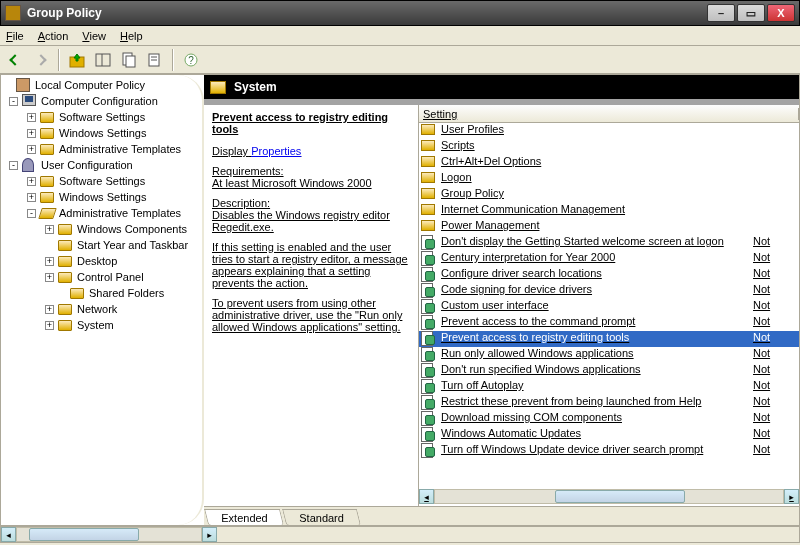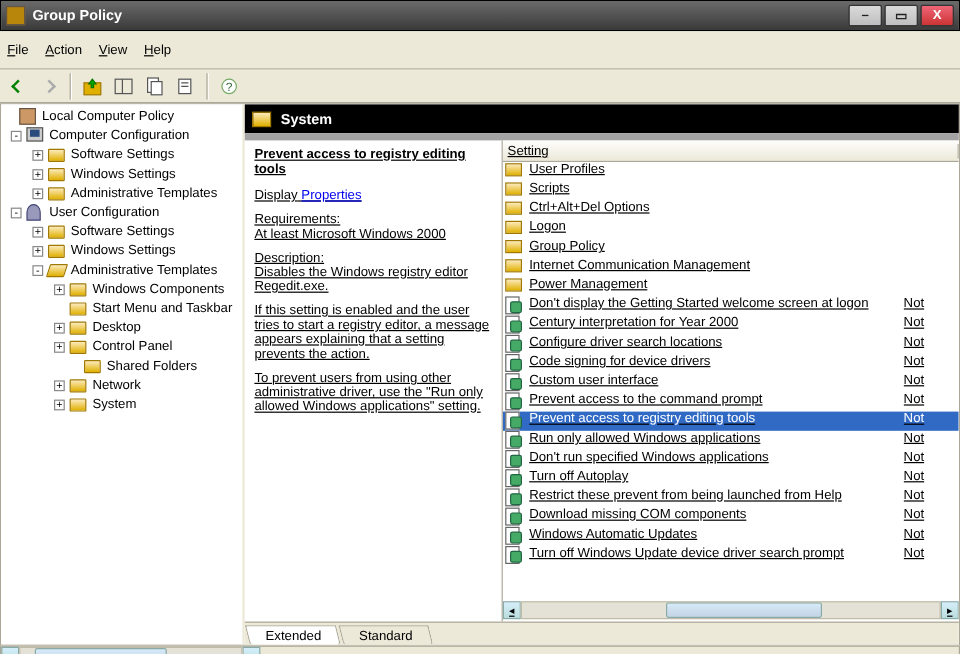--- a/index.html
+++ b/index.html
@@ -4,31 +4,31 @@
 <style>
   * { box-sizing: border-box; margin: 0; padding: 0; }
   body { font-family: Tahoma, sans-serif; font-size: 11px; background: #ece9d8; width: 800px; height: 545px; overflow: hidden; }
   .titlebar { height: 26px; background: linear-gradient(#6a6a6a,#3a3a3a); color: #fff; display: flex; align-items: center; padding: 0 4px; border: 1px solid #000; }
   .titlebar .icon { width: 16px; height: 16px; background: #b8860b; border: 1px solid #654; margin-right: 6px; }
   .titlebar .title { flex: 1; font-weight: bold; font-size: 12px; }
   .winbtns { display: flex; gap: 2px; }
   .winbtn { width: 28px; height: 18px; border: 1px solid #333; border-radius: 2px; display: flex; align-items: center; justify-content: center; font-size: 11px; font-weight: bold; }
   .winbtn.min, .winbtn.max { background: linear-gradient(#dadada,#bfbfbf); color: #222; }
   .winbtn.close { background: linear-gradient(#e67,#c33); color: #fff; }
-  .menubar { height: 32px; background: #ece9d8; display: flex; align-items: center; padding: 0 6px; border-bottom: 1px solid #aca899; gap: 14px; }
+  .menubar { height: 20px; background: #ece9d8; display: flex; align-items: center; padding: 0 6px; border-bottom: 1px solid #aca899; gap: 14px; }
   .menuitem { }
   .menuitem u { text-decoration: underline; }
   .toolbar { height: 28px; background: #ece9d8; border-bottom: 1px solid #aca899; display: flex; align-items: center; padding: 0 4px; gap: 4px; }
   .tbtn { width: 22px; height: 22px; border: 1px solid transparent; display: flex; align-items: center; justify-content: center; }
   .tsep { width: 2px; height: 22px; border-left: 1px solid #aca899; border-right: 1px solid #fff; margin: 0 2px; }
   .arrow-l { border: solid #008000; border-width: 0 0 2px 2px; width: 8px; height: 8px; transform: rotate(45deg); }
   .arrow-r { border: solid #aaa; border-width: 2px 2px 0 0; width: 8px; height: 8px; transform: rotate(45deg); }
   .tbtn svg { width: 16px; height: 16px; }
   .mainarea { display: flex; height: 452px; border: 1px solid #aca899; background: #fff; }
-  .treepane { width: 203px; overflow: hidden; border-right: 2px solid #ece9d8; background: #fff; position: relative; }
+  .treepane { width: 203px; overflow: hidden; border-right: 2px solid #ece9d8; background: #fff; position: relative; border-radius: 26px; }
   .tree { padding: 2px 0; }
   .node { display: flex; align-items: center; height: 16px; white-space: nowrap; }
   .exp { width: 9px; height: 9px; border: 1px solid #888; background: #fff; margin-right: 4px; font-size: 9px; line-height: 7px; text-align: center; color: #000; flex-shrink: 0; }
   .noexp { width: 9px; margin-right: 4px; flex-shrink: 0; }
   .tic { width: 16px; height: 14px; margin-right: 3px; flex-shrink: 0; }
   .fld-c { background: linear-gradient(#fceabb,#e0b000); border: 1px solid #a07800; border-radius: 1px; width: 14px; height: 11px; margin-top: 2px; }
   .fld-o { background: linear-gradient(#fceabb,#e0b000); border: 1px solid #a07800; border-radius: 1px; width: 15px; height: 11px; margin-top: 2px; transform: skewX(-18deg); }
   .cfg-root { width: 14px; height: 14px; background: #c96; border: 1px solid #654; }
   .cfg-pc { width: 14px; height: 12px; background: #ccc; border: 1px solid #555; position: relative; }
   .cfg-pc::after { content:""; position:absolute; left:2px; top:1px; width:8px; height:6px; background:#2a4b7d; }
@@ -199,21 +199,21 @@
           <span class="tic">
             <div class="fld-c"></div>
           </span>
           <span>Windows Components</span>
         </div>
       <div class="node" style="padding-left:44px">
           <span class="noexp"></span>
           <span class="tic">
             <div class="fld-c"></div>
           </span>
-          <span>Start Menu and Taskbar</span>
+          <span>Start Year and Taskbar</span>
         </div>
       <div class="node" style="padding-left:44px">
           <span class="exp">+</span>
           <span class="tic">
             <div class="fld-c"></div>
           </span>
           <span>Desktop</span>
         </div>
       <div class="node" style="padding-left:44px">
           <span class="exp">+</span>

